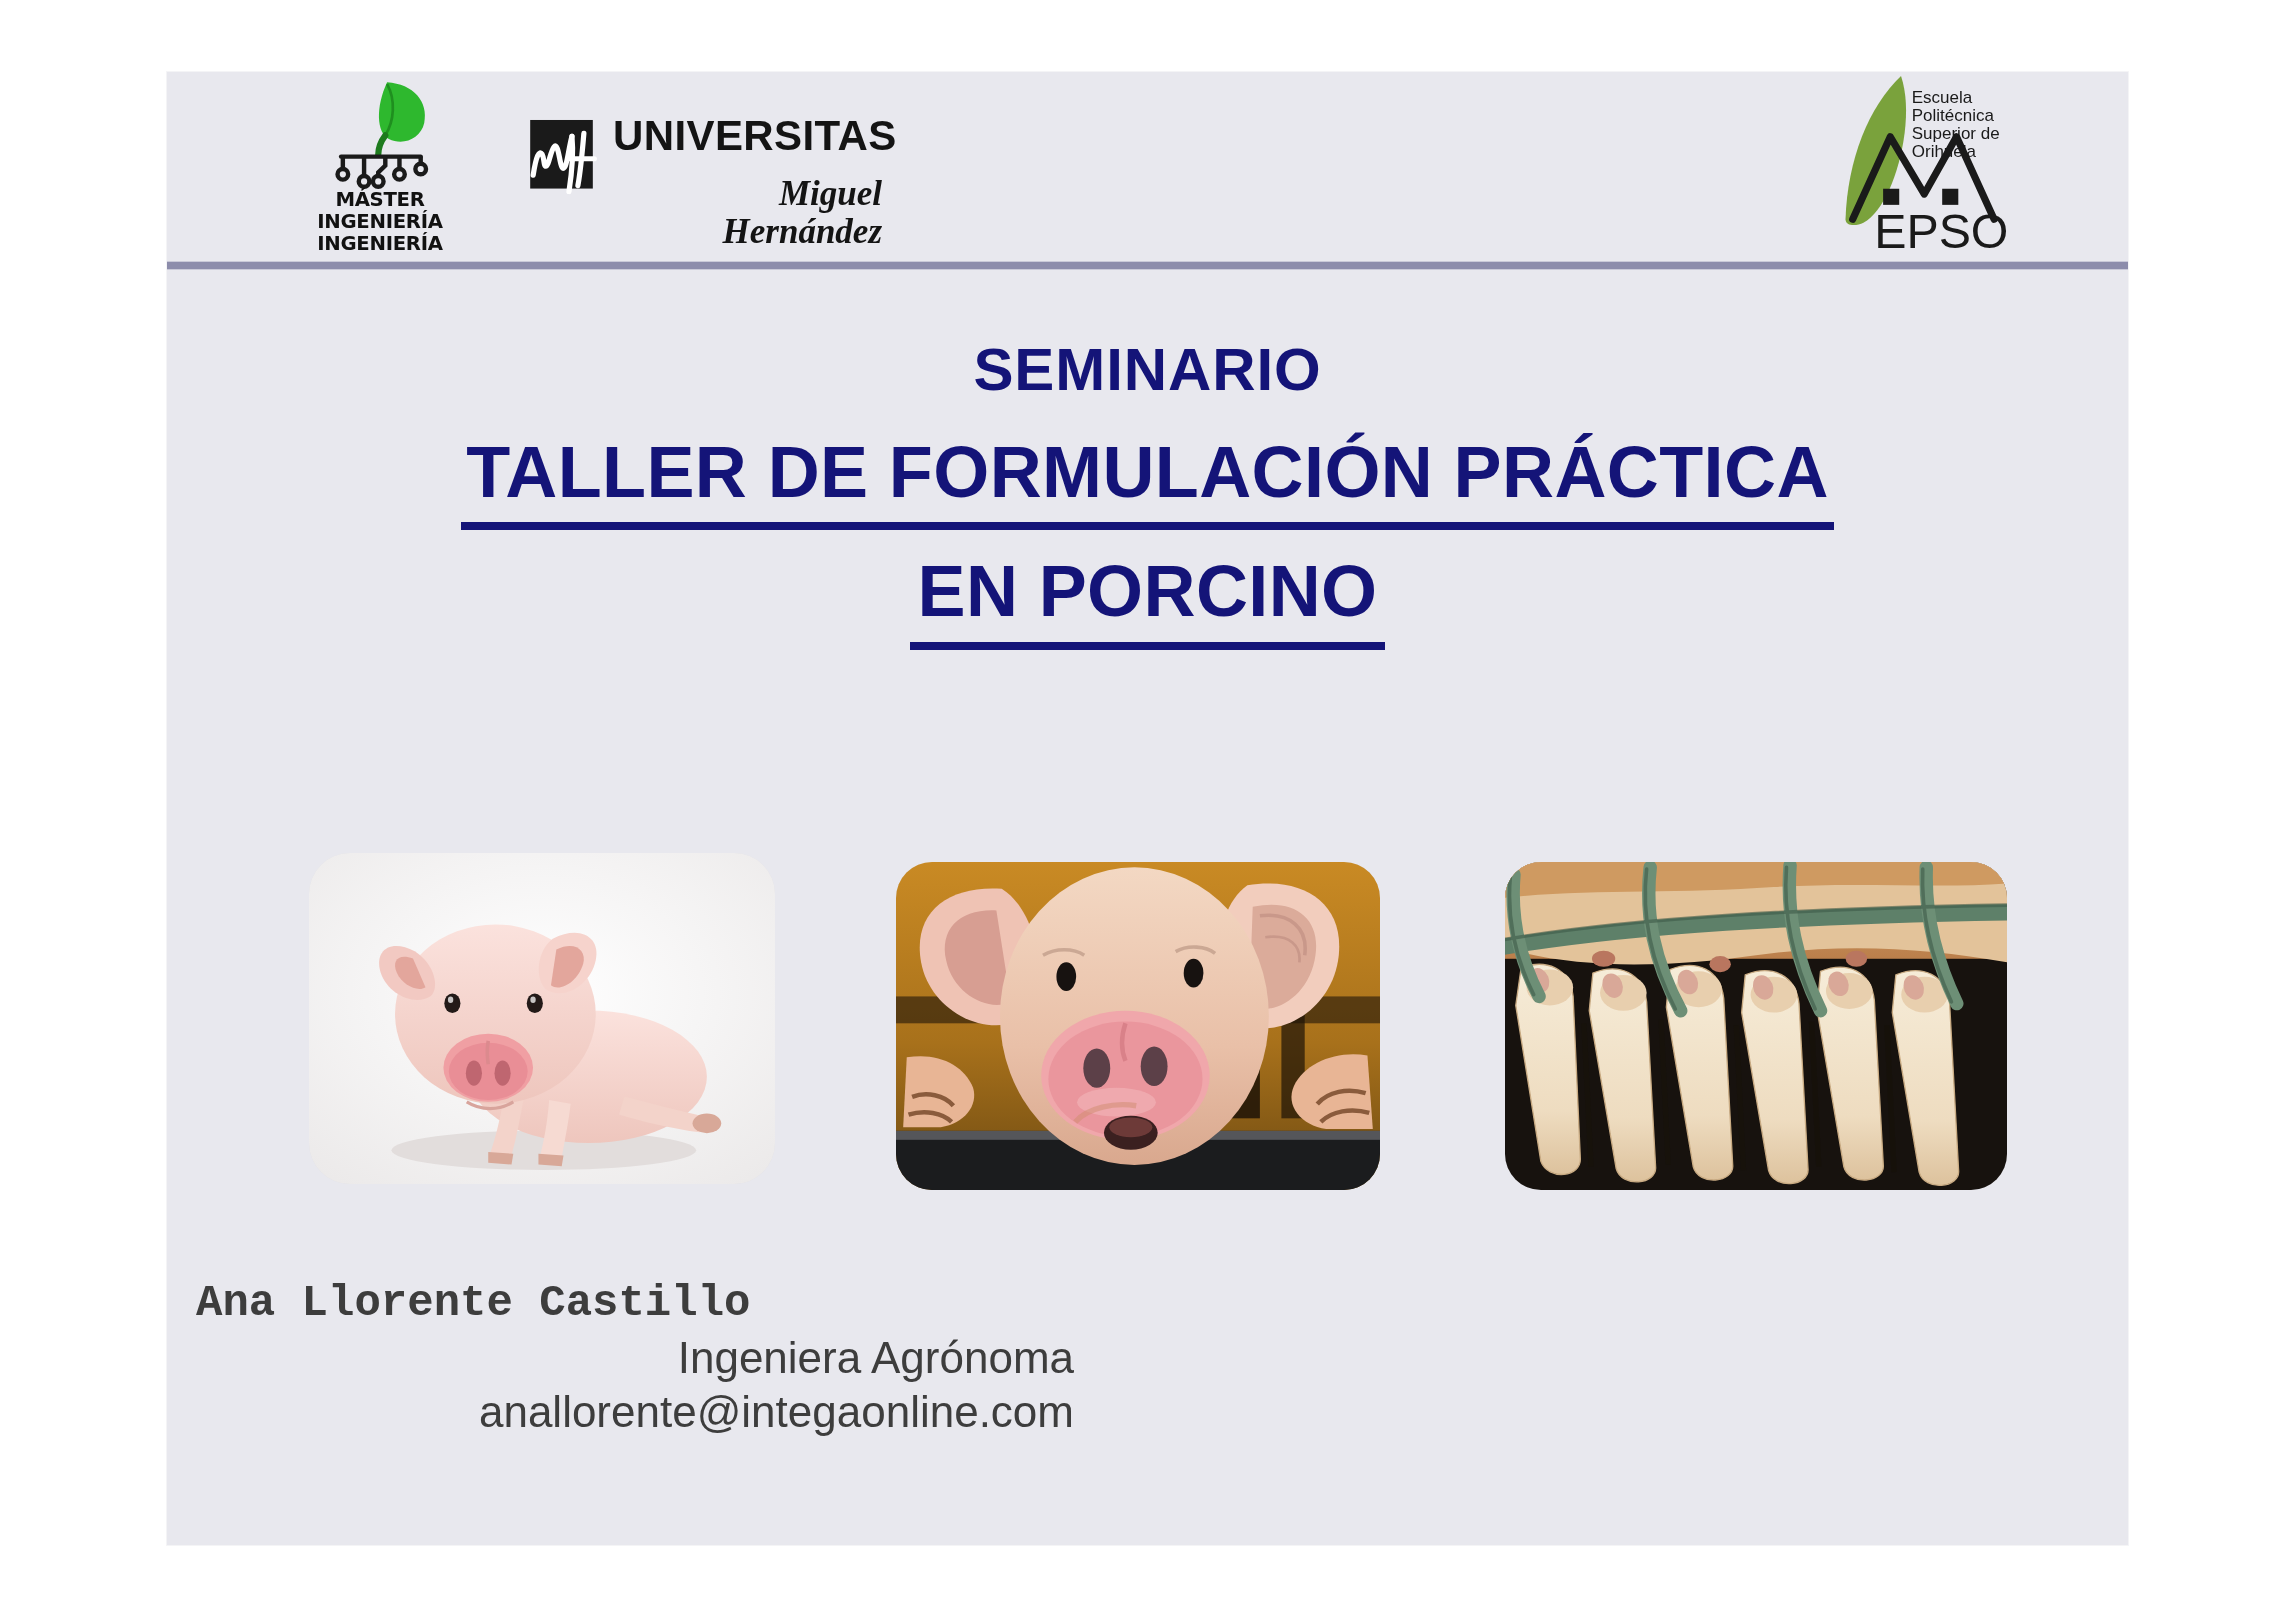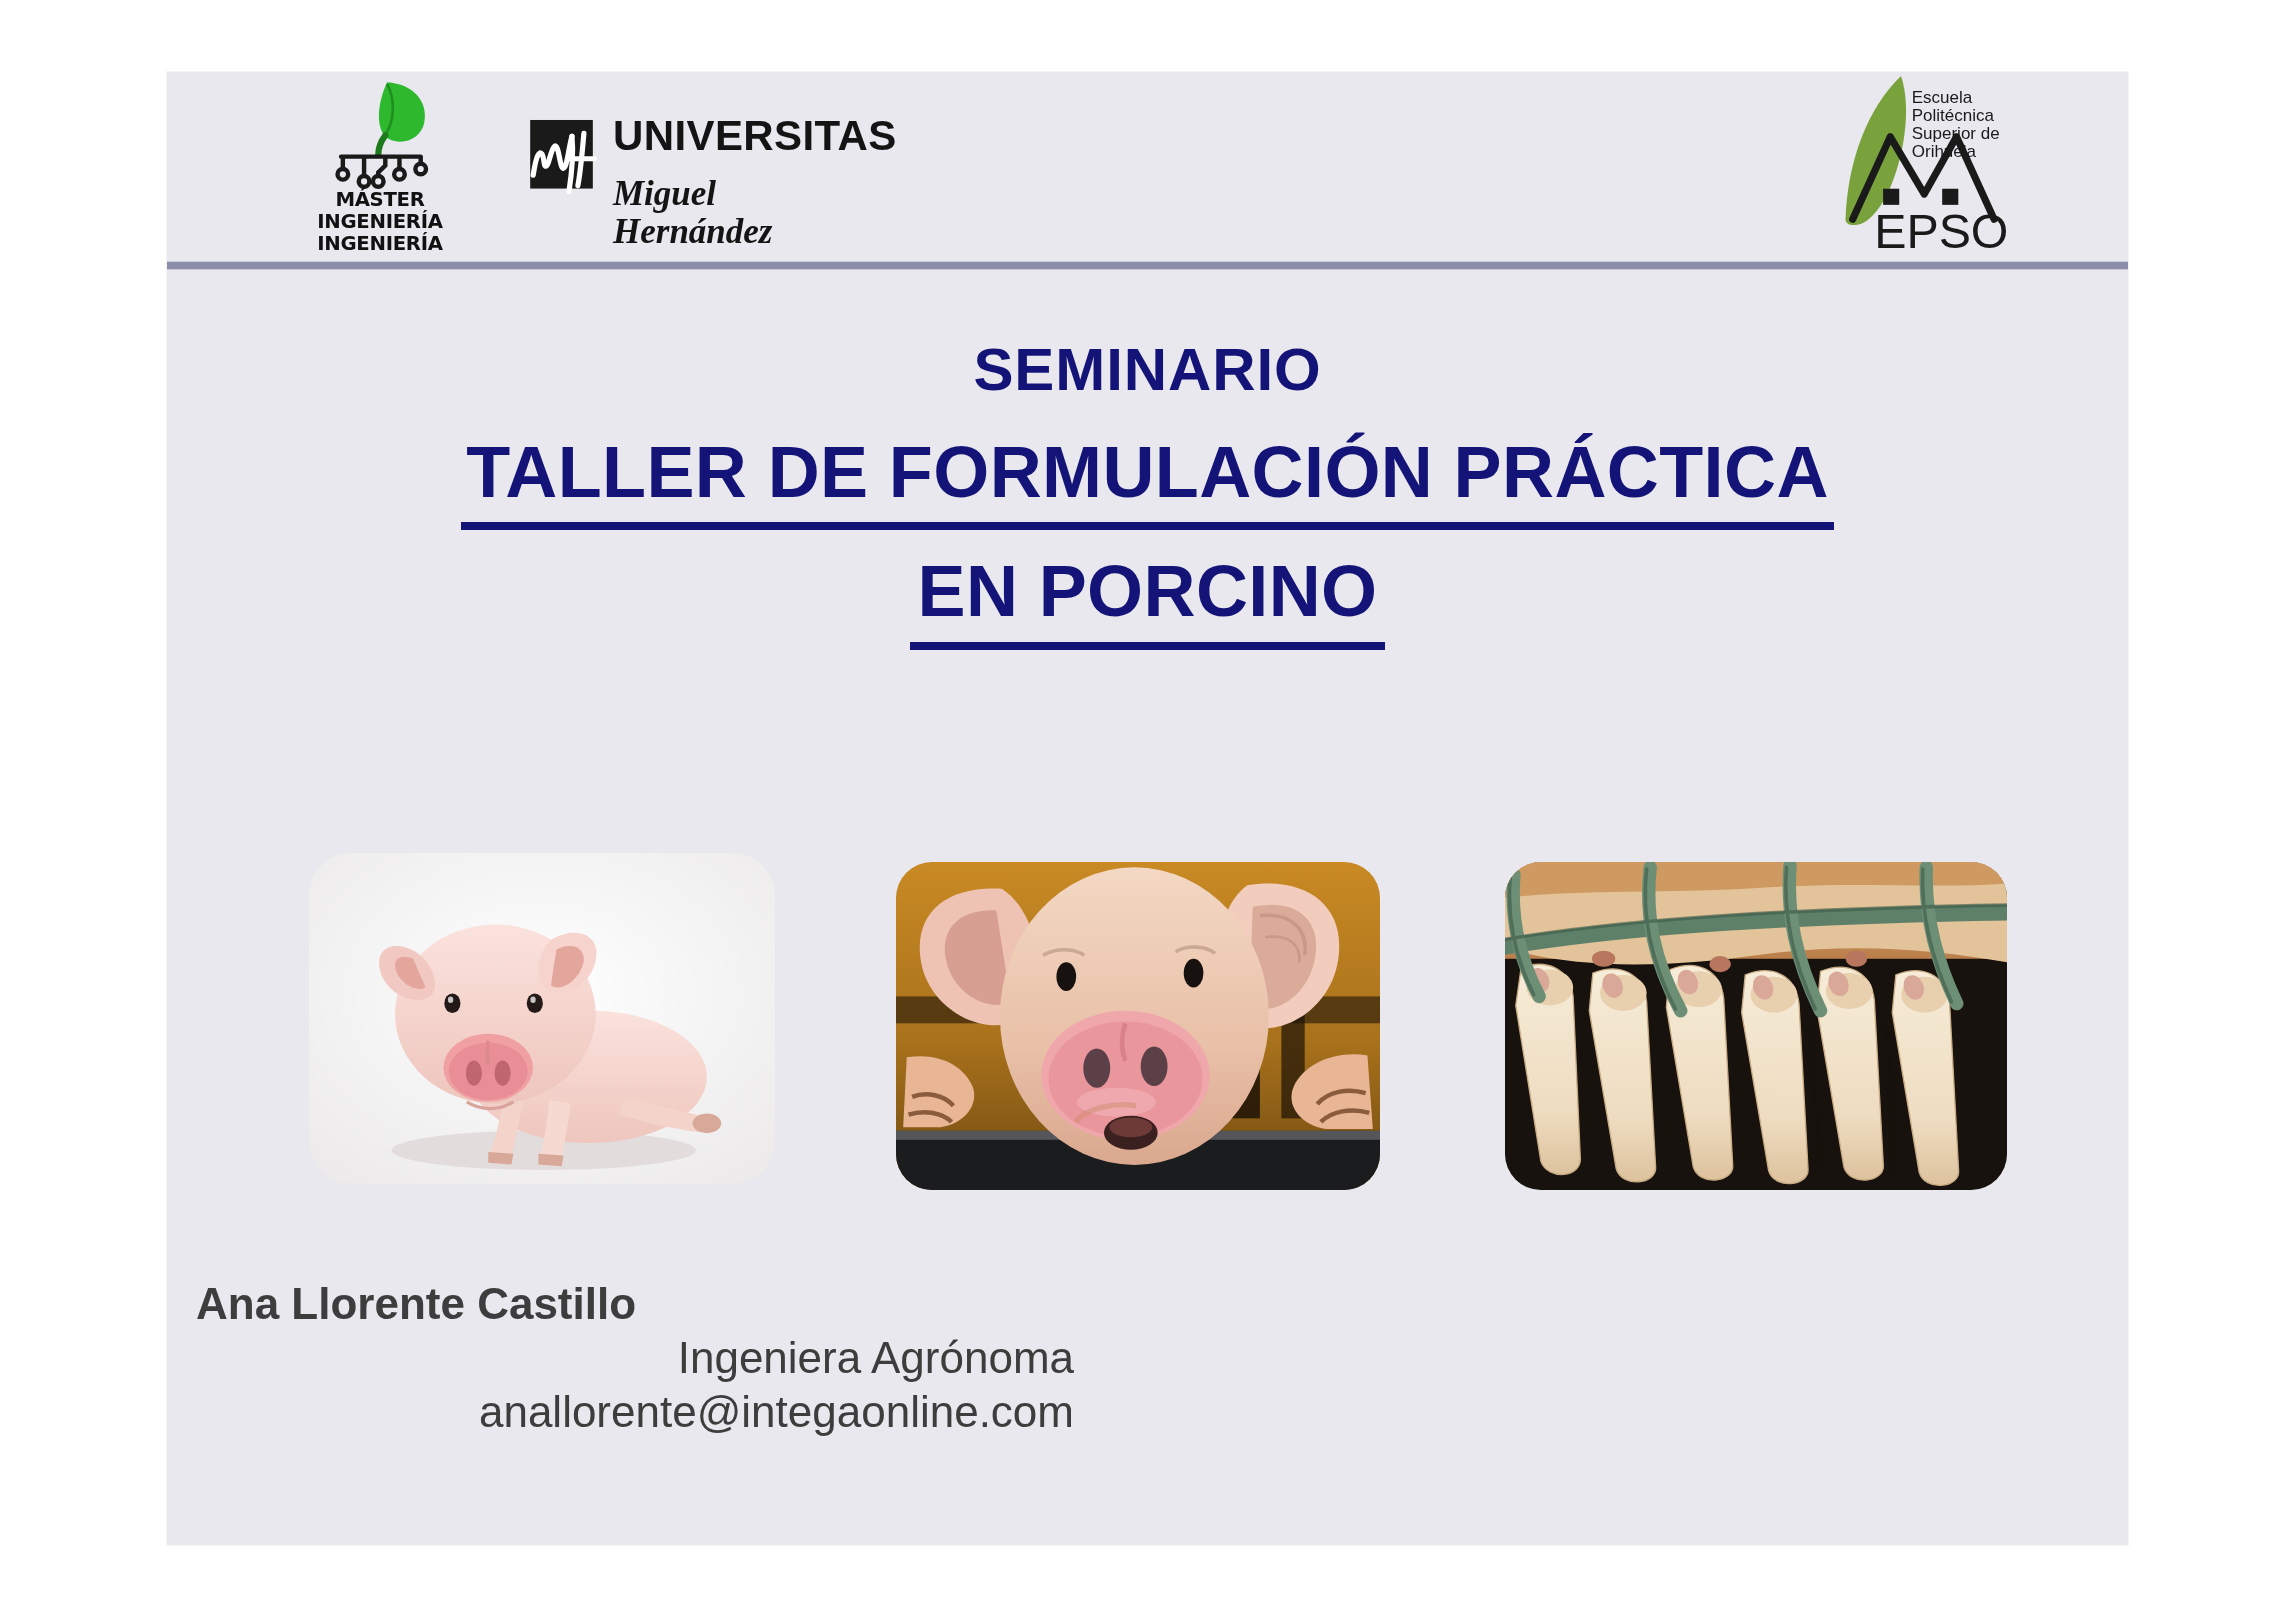--- a/index.html
+++ b/index.html
@@ -70,20 +70,21 @@
     margin-top: -3.6px;
   }
 
   
   #logo-umh {
     position: absolute;
     left: 358px;
     top: 38px;
     width: 358px;
     height: 107px;
+    text-align: right;
   }
   #logo-umh .mh-mark {
     position: absolute;
     left: 0;
     top: 7.2px;
     width: 76px;
     height: 82px;
   }
   #logo-umh .umh-text {
     position: absolute;
@@ -189,21 +190,21 @@
   }
   #speaker {
     position: absolute;
     left: 29px;
     top: 72px;
     width: 878px;
     text-align: left;
     color: #3d3d3d;
   }
   #speaker-name {
-    font-family: Liberation Sans, sans-serif;
+    font-family: Liberation Mono, monospace;
     font-weight: bold;
     font-size: 44px;
     line-height: 1.22;
   }
   .speaker-line {
     font-family: "Liberation Sans", sans-serif;
     font-weight: normal;
     font-size: 44px;
     line-height: 1.24;
     color: #3d3d3d;

